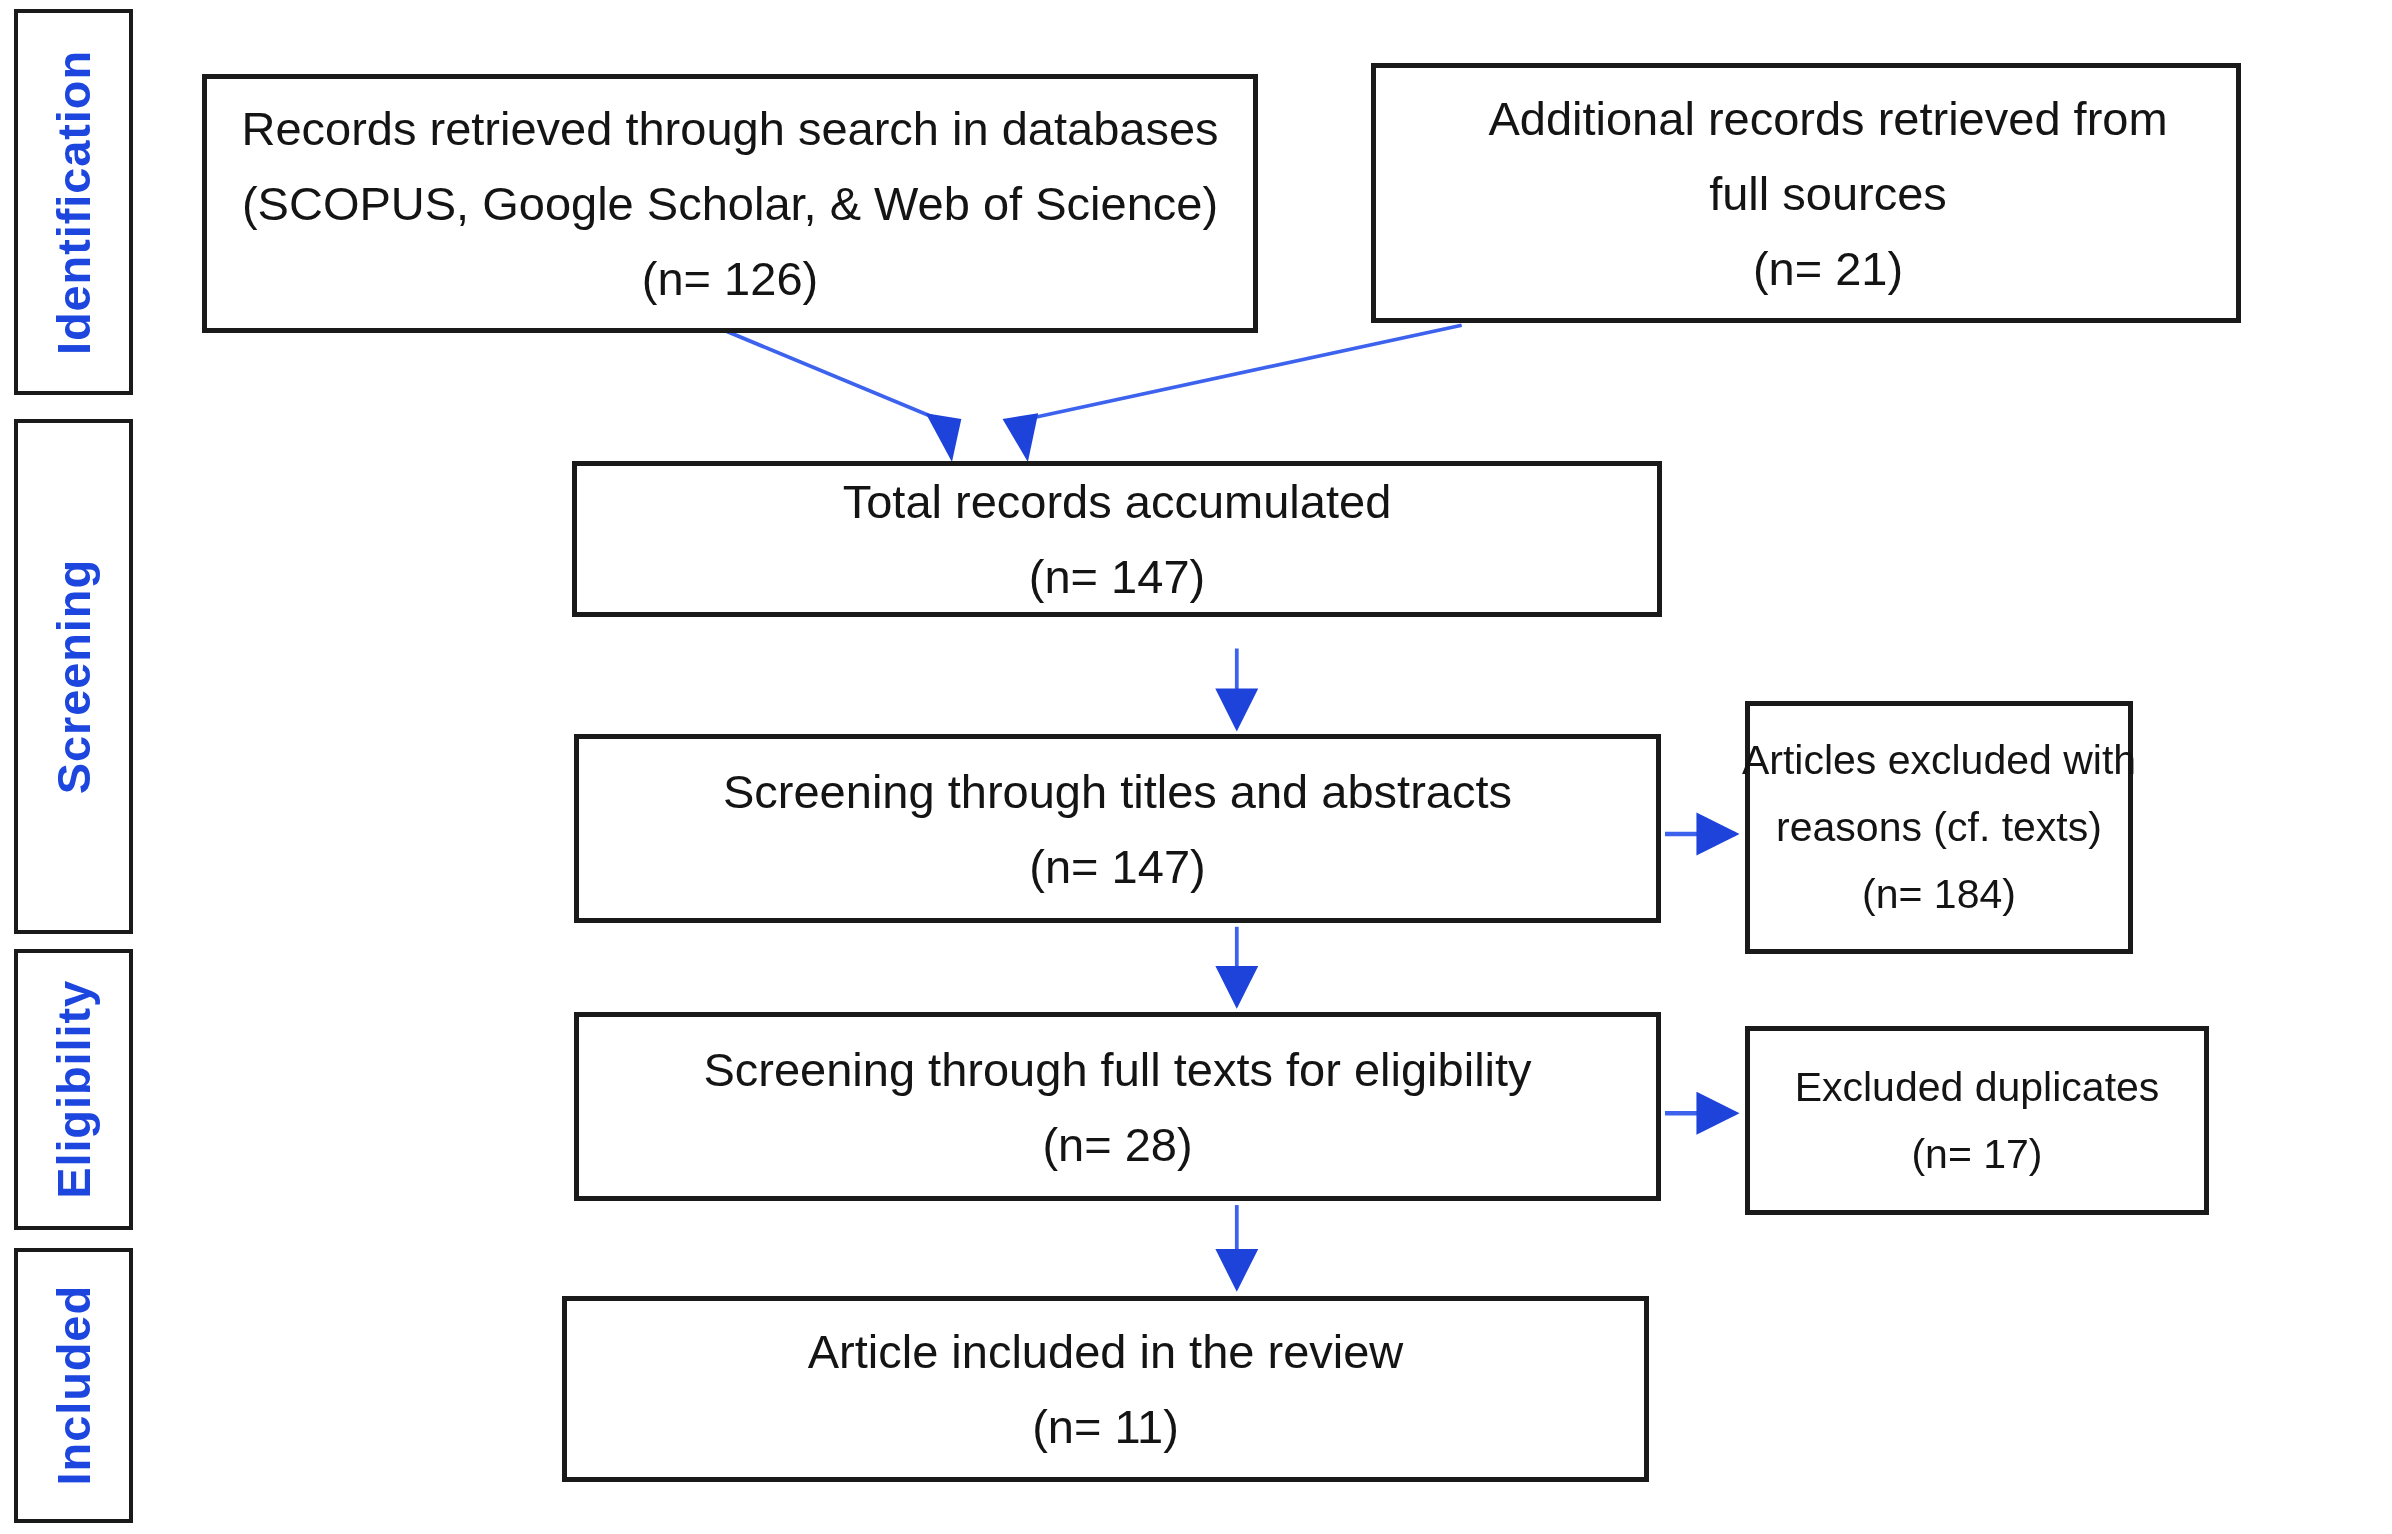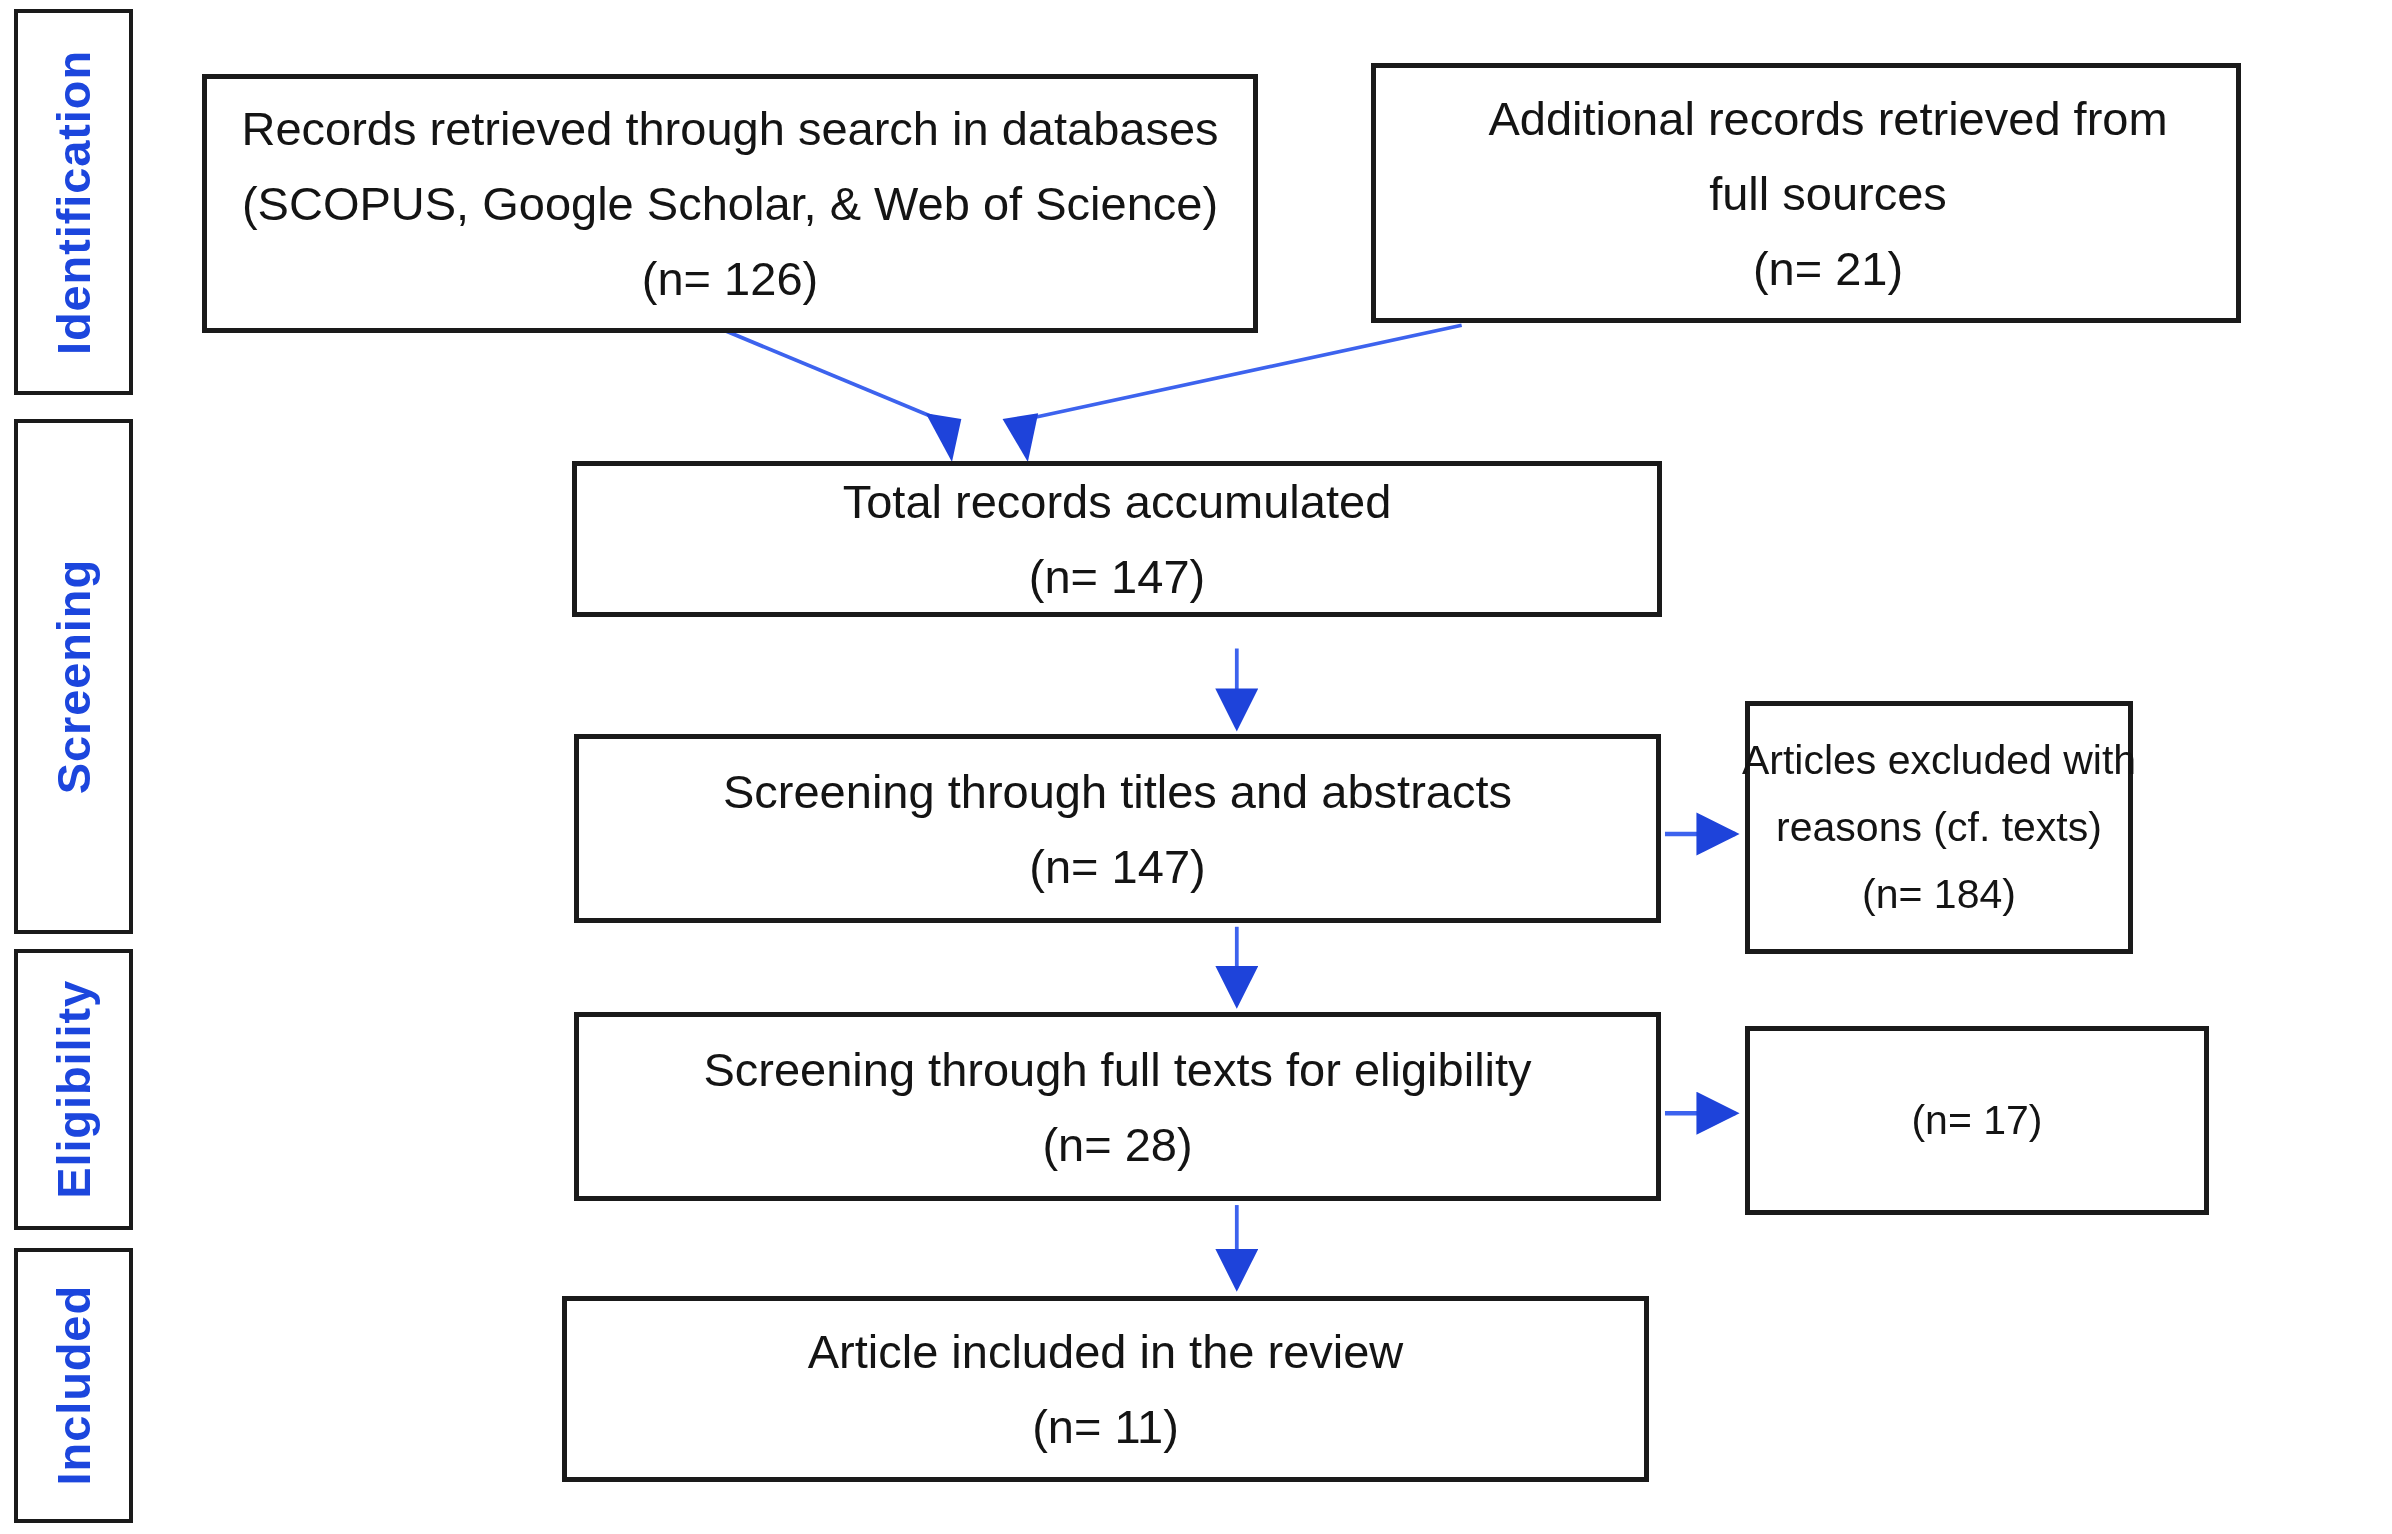--- a/index.html
+++ b/index.html
@@ -147,20 +147,21 @@
     <div class="bline">reasons (cf. texts)</div>
     <div class="bline">(n= 184)</div>
   </div>
 
   <div class="fbox" style="left:574px; top:1012px; width:1087px; height:189px;">
     <div class="bline">Screening through full texts for eligibility</div>
     <div class="bline">(n= 28)</div>
   </div>
 
   <div class="fbox small" style="left:1745px; top:1026px; width:464px; height:189px;">
+    <div class="bline">Excluded duplicates</div>
     <div class="bline">(n= 17)</div>
   </div>
 
   <div class="fbox" style="left:562px; top:1296px; width:1087px; height:186px;">
     <div class="bline">Article included in the review</div>
     <div class="bline">(n= 11)</div>
   </div>
 
 </div>
 

